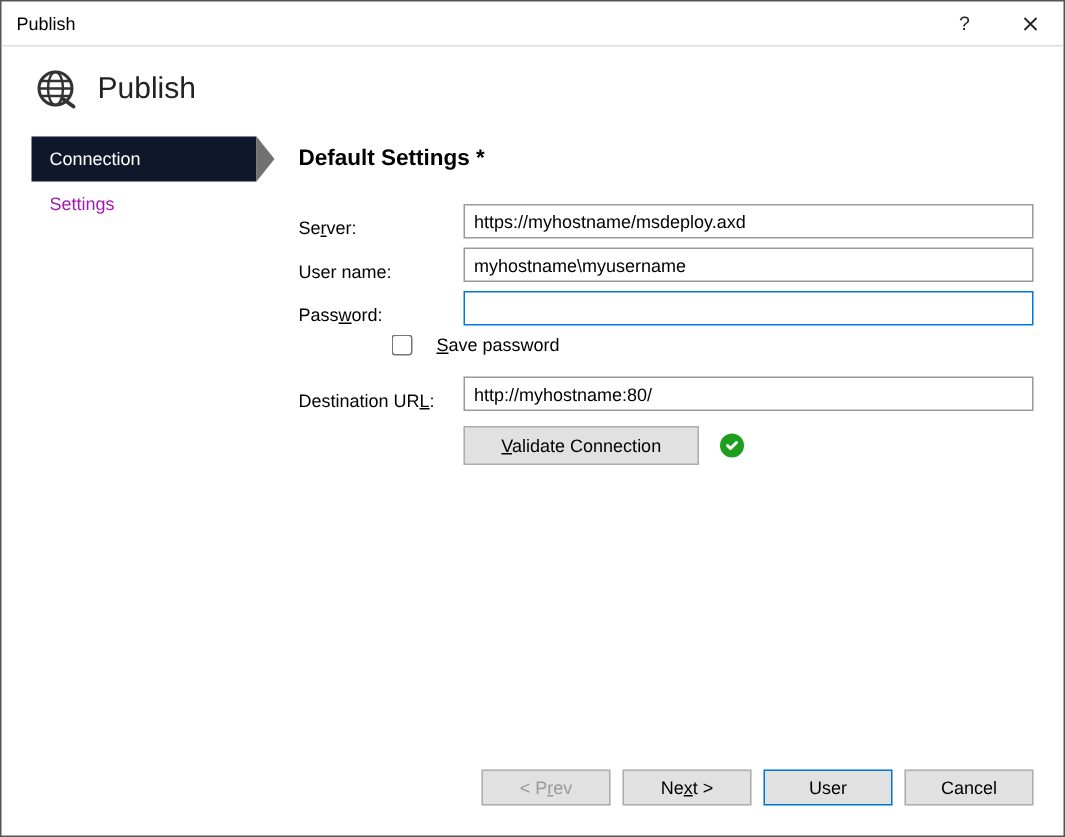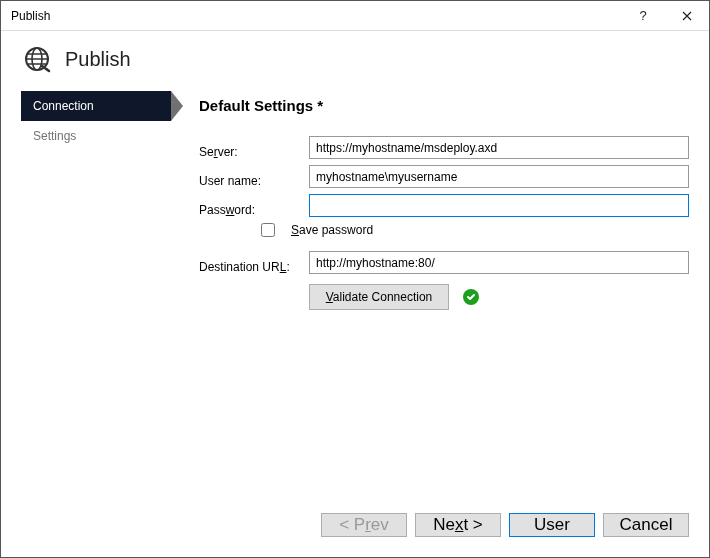--- a/index.html
+++ b/index.html
@@ -75,21 +75,21 @@
     position: absolute;
     right: -12px;
     top: 50%;
     transform: translateY(-50%);
     width: 0; height: 0;
     border-top: 15px solid transparent;
     border-bottom: 15px solid transparent;
     border-left: 12px solid #717171;
   }
   .sidebar .tab.inactive {
-    color: #737373;
+    color: #a21caf;
   }
   .main {
     flex: 1;
     padding: 0 0 0 28px;
   }
   .main h2 {
     font-size: 15px;
     font-weight: 600;
     margin: 6px 0 22px 0;
   }
@@ -126,21 +126,21 @@
     width: 14px; height: 14px;
     margin: 0;
   }
   .validate-row {
     display: flex;
     align-items: center;
     margin: 10px 0 0 110px;
     gap: 14px;
   }
   .validate-row button {
-    width: 140px;
+    width: 157px;
     height: 26px;
     font-size: 12px;
     font-family: inherit;
     background: #e1e1e1;
     border: 1px solid #adadad;
     cursor: pointer;
   }
   .check-badge {
     width: 16px; height: 16px;
     border-radius: 50%;
@@ -157,21 +157,21 @@
     border-top: 1px solid transparent;
     display: flex;
     justify-content: flex-end;
     align-items: center;
     padding: 0 20px 12px 0;
     gap: 8px;
   }
   .footer button {
     width: 86px;
     height: 24px;
-    font-size: 17px;
+    font-size: 12px;
     font-family: inherit;
     background: #e1e1e1;
     border: 1px solid #adadad;
     cursor: pointer;
   }
   .footer button:disabled {
     color: #999;
     cursor: default;
   }
   .footer button.default {

